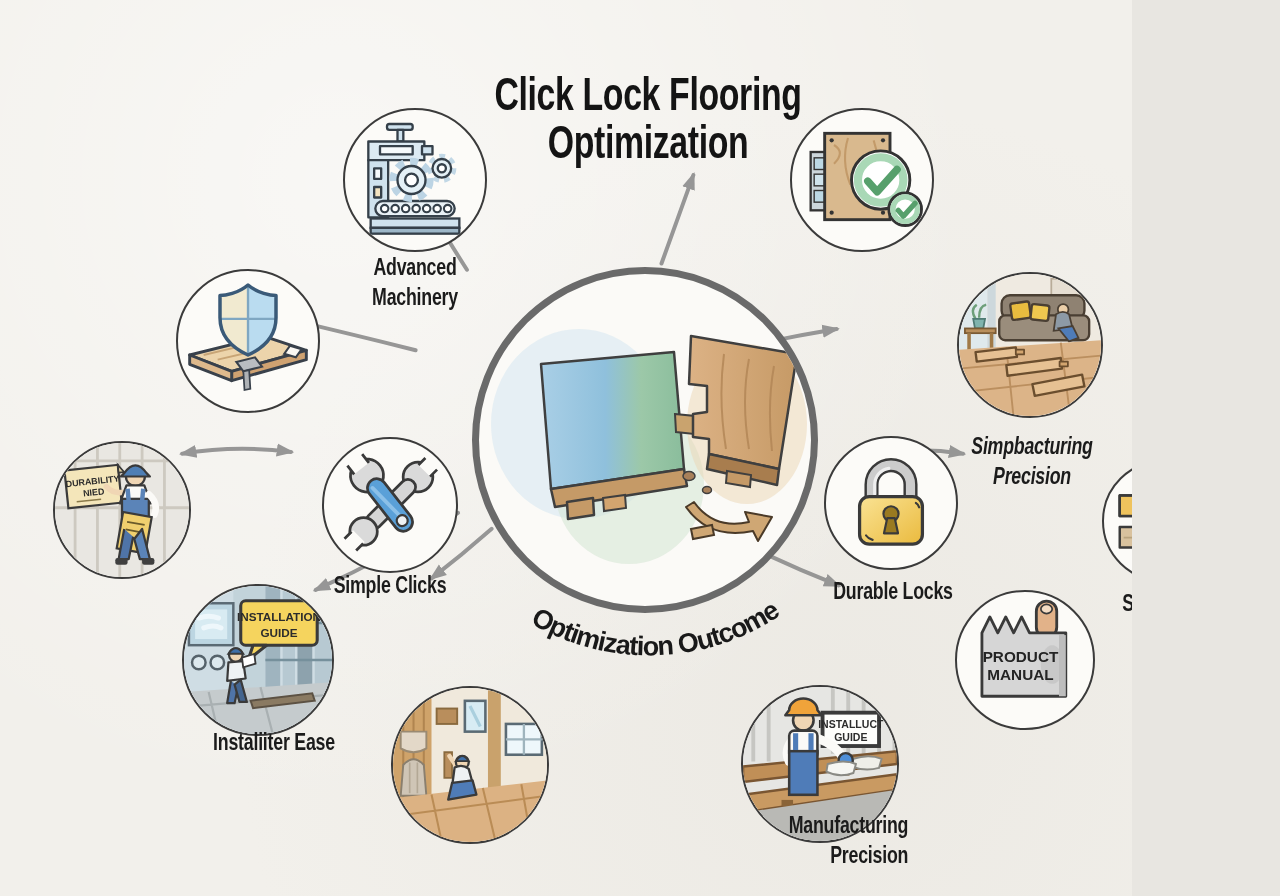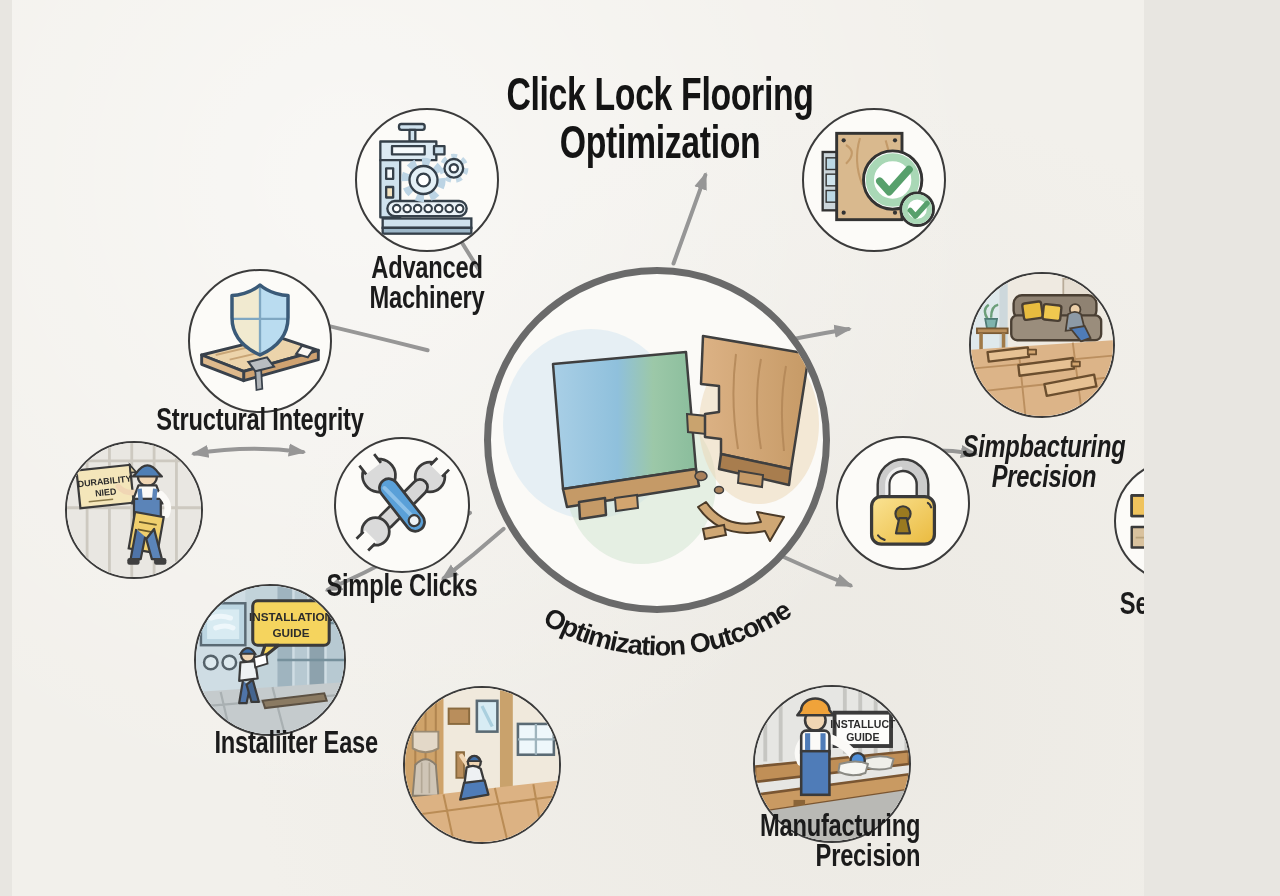--- a/index.html
+++ b/index.html
@@ -1,33 +1,33 @@
 <!DOCTYPE html>
 <html><head>
 <meta charset="utf-8">
 <style>
   html,body{margin:0;padding:0;background:#e8e6e1;}
   .canvas{position:relative;width:1132px;height:896px;background:#f2f0eb;overflow:hidden;
-          font-family:"Liberation Sans","DejaVu Sans",sans-serif;margin-left:12px;}
+          font-family:"Liberation Sans","DejaVu Sans",sans-serif;}
   .paper{position:absolute;inset:0;background:
      radial-gradient(circle at 30% 20%, rgba(255,255,255,.5), rgba(255,255,255,0) 60%),
      radial-gradient(circle at 75% 80%, rgba(230,227,220,.5), rgba(255,255,255,0) 55%);}
   .title{position:absolute;top:70px;left:8px;width:1280px;text-align:center;color:#141414;}
   .title .tline{font-size:47px;font-weight:700;line-height:48px;letter-spacing:-.5px;
                 transform:scaleX(.72);transform-origin:50% 50%;}
   .arrows{position:absolute;inset:0;pointer-events:none;}
   .hub{position:absolute;left:472px;top:267px;width:346px;height:346px;border:7px solid #6a6a6a;
        border-radius:50%;background:#fbfaf7;box-sizing:border-box;overflow:hidden;}
   .hub svg{width:100%;height:100%;display:block;}
   .cap-arc{position:absolute;left:420px;top:560px;width:450px;height:150px;overflow:visible;}
   .cap-arc text{font-weight:700;font-size:27px;letter-spacing:-1.2px;fill:#191919;}
   .node-circle{position:absolute;border-radius:50%;border:2.5px solid #3b3b3b;background:#fcfbf8;
                box-sizing:border-box;overflow:hidden;}
   .node-circle svg{width:100%;height:100%;display:block;}
-  .node-label{position:absolute;text-align:center;font-weight:700;font-size:32px;line-height:30px;
+  .node-label{position:absolute;text-align:center;font-weight:700;font-size:24px;line-height:30px;
               color:#1b1b1b;letter-spacing:-.3px;}
   .node-label .sq{display:block;transform:scaleX(.74);transform-origin:50% 50%;}
   .wm{position:absolute;left:1200px;top:823px;width:46px;height:46px;border-radius:50%;
       background:rgba(255,255,255,.72);color:#dcd9d2;font-weight:700;font-size:28px;
       display:flex;align-items:center;justify-content:center;}
   svg text{font-family:"Liberation Sans","DejaVu Sans",sans-serif;font-weight:700;}
 </style>
 </head>
 <body>
 
@@ -167,23 +167,20 @@
       <polygon points="10,72 46,86 46,94 10,80" fill="#deb98c" stroke="#39414b" stroke-width="2.5" stroke-linejoin="round"></polygon>
       <path d="M96,64 l10,3 l-5,7 l-10,-3 z" fill="#fbf8f3" stroke="#39414b" stroke-width="1.8"></path>
       <path d="M22,72 l34,-8 M34,76 l30,-7" stroke="#c8a576" stroke-width="1.6" fill="none"></path>
       <polygon points="50,78 66,74 72,82 56,86" fill="#b9bdc1" stroke="#39414b" stroke-width="1.8"></polygon>
       <polygon points="56,86 61,85 62,101 57,102" fill="#aeb2b6" stroke="#39414b" stroke-width="1.5"></polygon>
       <path d="M60,12 c8,7 20,9 24,9 v19 c0,17 -11,26 -24,32 c-13,-6 -24,-15 -24,-32 v-19 c4,0 16,-2 24,-9 z" fill="#f1ead0"></path>
       <path d="M60,12 c8,7 20,9 24,9 v19 c0,17 -11,26 -24,32 z" fill="#badcf0"></path>
       <path d="M36,41 h48 M60,12 v60" stroke="#7fa7c2" stroke-width="2" fill="none"></path>
       <path d="M60,12 c8,7 20,9 24,9 v19 c0,17 -11,26 -24,32 c-13,-6 -24,-15 -24,-32 v-19 c4,0 16,-2 24,-9 z" fill="none" stroke="#3a5a78" stroke-width="3" stroke-linejoin="round"></path>
     </svg>
-  </div>
-  <div class="node-label" style="left:98px;top:404px;width:300px;">
-    <span class="sq">Structural Integrity</span>
   </div>
 
   <div class="node-circle" style="left:957px;top:272px;width:146px;height:146px;">
     <svg viewBox="0 0 120 120">
       <rect width="120" height="120" fill="#efeae1"></rect>
       <rect x="0" y="0" width="24" height="64" fill="#dfe9ec"></rect>
       <rect x="24" y="0" width="7" height="64" fill="#cdd8dc"></rect>
       <rect x="78" y="4" width="36" height="16" fill="#e6ded2" stroke="#b8ab98" stroke-width="1.5"></rect>
       <path d="M14,38 q-5,-8 1,-12 M17,37 q0,-10 6,-11" stroke="#6d9f7a" stroke-width="2" fill="none"></path>
       <path d="M12,38 h10 l-1.5,8 h-7 z" fill="#7fb3ad" stroke="#4e7a74" stroke-width="1.5"></path>
@@ -276,20 +273,23 @@
         </linearGradient>
       </defs>
       <path d="M42,56 v-13 a18,18 0 0 1 36,0 v13" fill="none" stroke="#3a3a3a" stroke-width="13" stroke-linecap="round"></path>
       <path d="M42,56 v-13 a18,18 0 0 1 36,0 v13" fill="none" stroke="#cccccc" stroke-width="8.5" stroke-linecap="round"></path>
       <path d="M45,52 v-9 a15,15 0 0 1 13,-15" fill="none" stroke="#efefef" stroke-width="3" stroke-linecap="round"></path>
       <rect x="31" y="54" width="58" height="44" rx="9" fill="url(#lockg)" stroke="#3a3a3a" stroke-width="3"></rect>
       <path d="M37,90 q2,3 6,4 M83,60 q2,1 3,4" stroke="#3a3a3a" stroke-width="2" fill="none" stroke-linecap="round"></path>
       <circle cx="60" cy="70" r="7" fill="#9a7a20" stroke="#3a3a3a" stroke-width="2"></circle>
       <path d="M56.5,74 h7 l3,14 h-13 z" fill="#9a7a20" stroke="#3a3a3a" stroke-width="2" stroke-linejoin="round"></path>
     </svg>
+  </div>
+  <div class="node-label" style="left:773px;top:576px;width:240px;">
+    <span class="sq">Durable Locks</span>
   </div>
 
   <div class="node-circle" style="left:1102px;top:460px;width:122px;height:122px;">
     <svg viewBox="0 0 120 120">
       <g stroke="#3a3a3a" stroke-width="2.5" stroke-linejoin="round">
         <rect x="16" y="34" width="88" height="21" fill="#fff"></rect>
         <rect x="16" y="34" width="24" height="21" fill="#efc35d" stroke-width="2"></rect>
         <rect x="40" y="34" width="22" height="21" fill="#f5d87e" stroke-width="2"></rect>
         <rect x="62" y="34" width="21" height="21" fill="#dcdcdc" stroke-width="2"></rect>
         <rect x="83" y="34" width="21" height="21" fill="#82b9d8" stroke-width="2"></rect>
@@ -325,24 +325,35 @@
       <text x="77" y="28" font-size="9.5" text-anchor="middle" fill="#2c2c2c">INSTALLATION</text>
       <text x="77" y="41" font-size="9.5" text-anchor="middle" fill="#2c2c2c">GUIDE</text>
       <circle cx="42" cy="56" r="5.5" fill="#f0d6b4" stroke="#3a3a3a" stroke-width="1.8"></circle>
       <path d="M36,55 q6,-9 12,0 z" fill="#3f6fa8" stroke="#3a3a3a" stroke-width="1.6"></path>
       <path d="M36,62 l12,-1 l2,14 l-15,2 z" fill="#eef2f4" stroke="#3a3a3a" stroke-width="1.8" stroke-linejoin="round"></path>
       <polygon points="47,58 57,55 58,63 48,66" fill="#fff" stroke="#3a3a3a" stroke-width="1.5"></polygon>
       <path d="M38,77 l-3,18 h6 l3,-14" fill="#4f74a8" stroke="#3a3a3a" stroke-width="1.8" stroke-linejoin="round"></path>
       <path d="M46,76 l5,18 h-6 l-4,-14 z" fill="#44658f" stroke="#3a3a3a" stroke-width="1.8" stroke-linejoin="round"></path>
     </svg>
   </div>
-  <div class="node-label" style="left:105px;top:727px;width:300px;text-align:right;">
+  <div class="node-label" style="left:124px;top:727px;width:300px;">
     <span class="sq">Instaliiter Ease</span>
   </div>
 
+  <div class="node-circle" style="left:955px;top:590px;width:140px;height:140px;">
+    <svg viewBox="0 0 120 120">
+      <rect x="70" y="8" width="18" height="32" rx="9" fill="#e2b289" stroke="#3a3a3a" stroke-width="2.5"></rect>
+      <ellipse cx="79" cy="15" rx="5" ry="4" fill="#f4dcc4" stroke="#3a3a3a" stroke-width="1.5"></ellipse>
+      <polygon points="22,36 29,22 36,36 43,22 50,36 57,22 64,36 96,36 96,92 22,92" fill="#d6d6d6" stroke="#3a3a3a" stroke-width="2.5" stroke-linejoin="round"></polygon>
+      <ellipse cx="84" cy="64" rx="10" ry="17" fill="#c2c2c2" opacity=".7"></ellipse>
+      <rect x="90" y="38" width="6" height="54" fill="#bdbdbd"></rect>
+      <text x="56" y="62" font-size="13.5" text-anchor="middle" fill="#242424">PRODUCT</text>
+      <text x="56" y="78" font-size="13.5" text-anchor="middle" fill="#242424">MANUAL</text>
+    </svg>
+  </div>
 
   <div class="node-circle" style="left:391px;top:686px;width:158px;height:158px;">
     <svg viewBox="0 0 120 120">
       <rect width="120" height="120" fill="#f0e9dc"></rect>
       <rect x="0" y="8" width="30" height="78" fill="#cfa36a"></rect>
       <path d="M8,8 V86 M16,8 V86 M24,8 V86" stroke="#b08550" stroke-width="1.6"></path>
       <rect x="74" y="0" width="10" height="82" fill="#c9a26c"></rect>
       <rect x="34" y="16" width="16" height="12" fill="#b98e5c" stroke="#8a6a3e" stroke-width="1.5"></rect>
       <rect x="56" y="10" width="16" height="24" fill="#d8ecf4" stroke="#5a6a74" stroke-width="2"></rect>
       <path d="M60,14 l8,16" stroke="#aacfde" stroke-width="2.5"></path>

